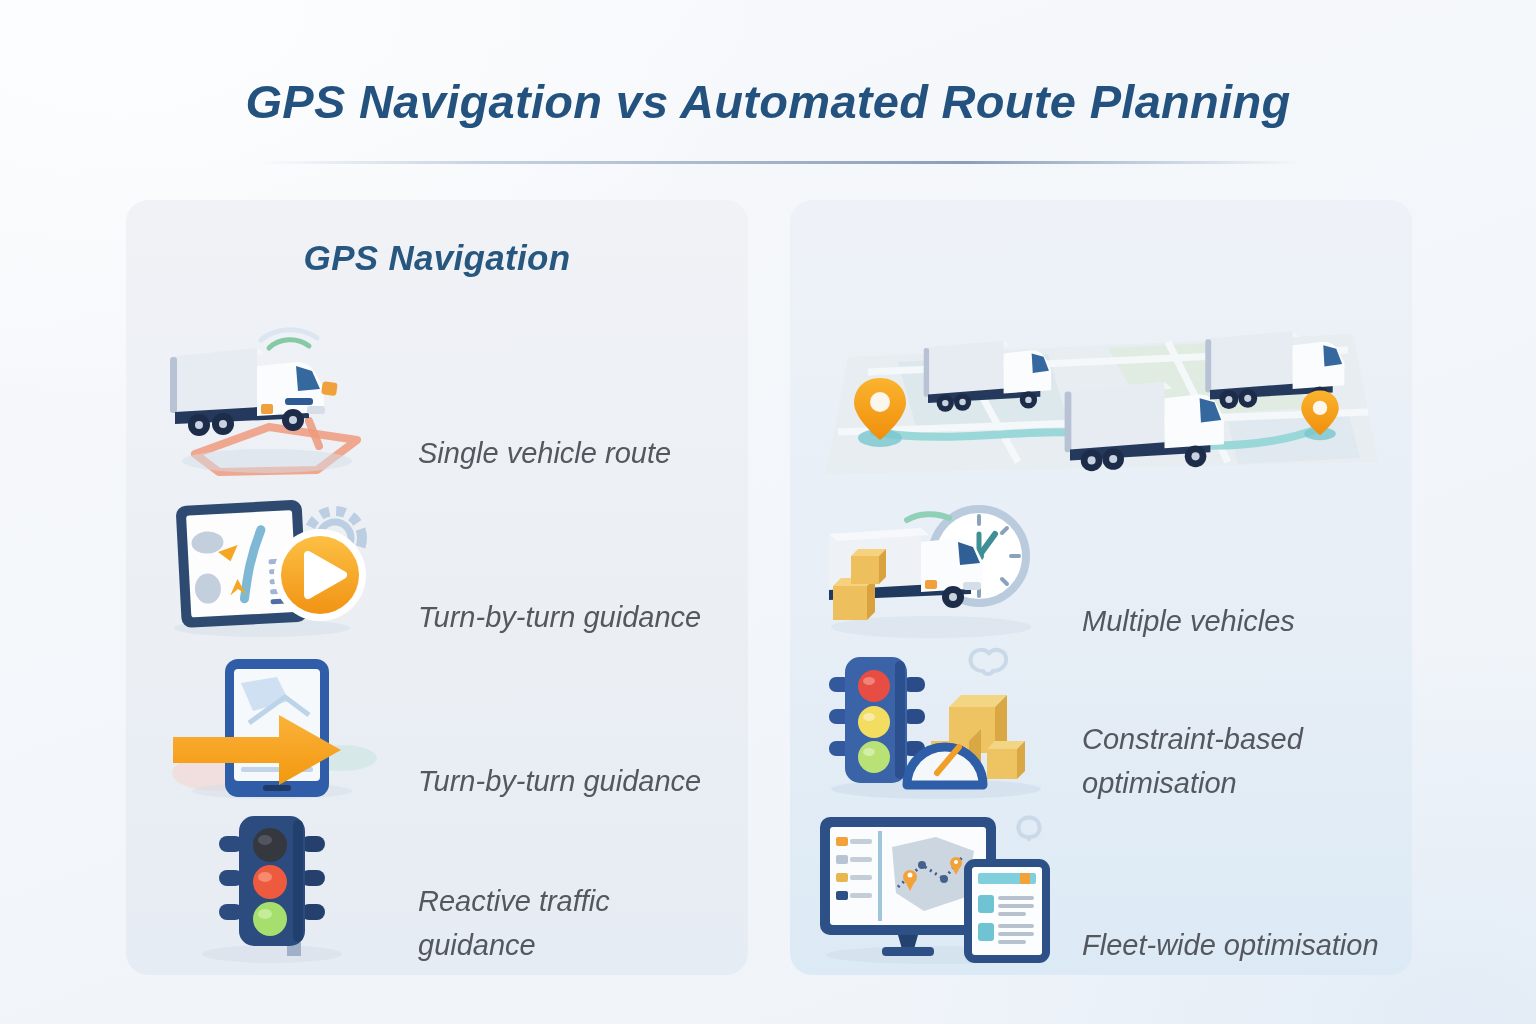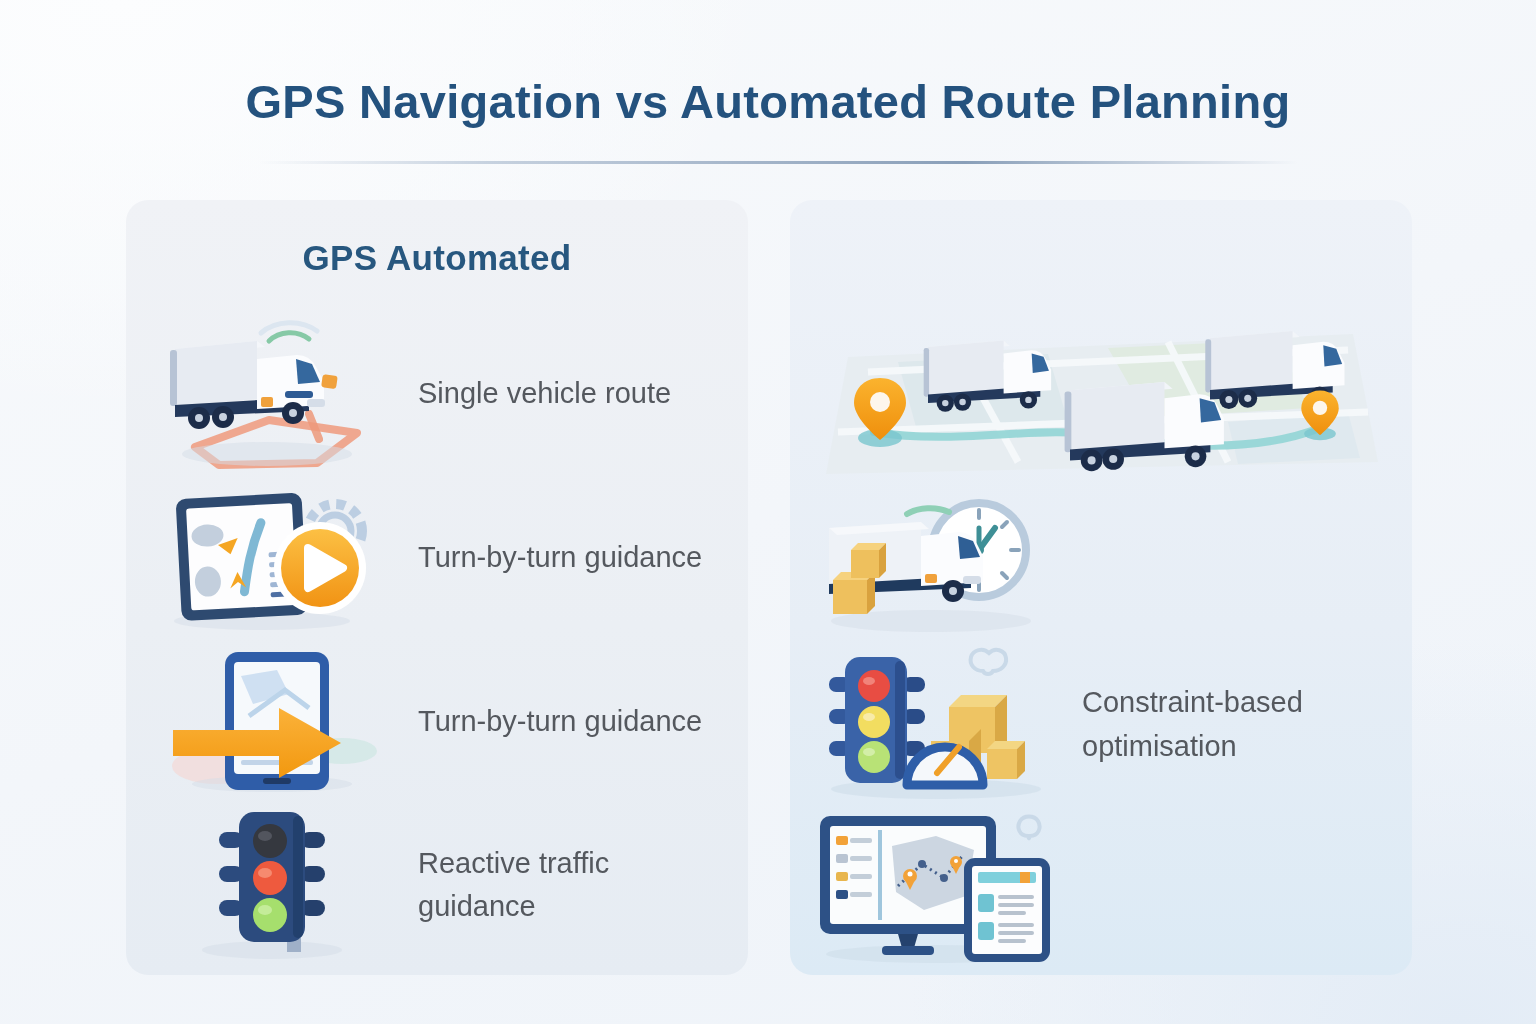--- a/index.html
+++ b/index.html
@@ -3,20 +3,21 @@
 <meta charset="utf-8">
 <style>
   html,body{margin:0;padding:0;background:#eef2f8;}
   .page{
     position:relative;width:1536px;height:1024px;overflow:hidden;
     font-family:"Liberation Sans", sans-serif;
     background:
       radial-gradient(1100px 700px at 8% 0%, #fcfdfe 0%, rgba(252,253,254,0) 60%),
       radial-gradient(1000px 700px at 95% 100%, #e3ecf6 0%, rgba(227,236,246,0) 55%),
       linear-gradient(160deg,#f8fafc 0%,#f3f6fa 50%,#eef3f9 100%);
+    font-style: italic;
   }
   .page-title{
     position:absolute;top:74px;left:0;width:100%;margin:0;
     text-align:center;font-size:47px;font-weight:bold;color:#24527e;
     letter-spacing:.3px;
   }
   .title-divider{
     position:absolute;top:161px;left:258px;width:1040px;height:3px;border-radius:2px;
     background:linear-gradient(90deg,rgba(150,170,195,0) 0%,rgba(150,170,195,.5) 22%,rgba(118,143,173,.85) 68%,rgba(118,143,173,0) 100%);
   }
@@ -27,37 +28,37 @@
   }
   .panel-right{
     left:790px;
     background:linear-gradient(180deg,#eef2f8 0%,#e7eef6 55%,#dceaf5 100%);
   }
   .panel-title{
     margin:0;padding-top:38px;text-align:center;
     font-size:35px;font-weight:bold;color:#27577f;letter-spacing:.3px;
   }
   .rows{position:absolute;top:112px;bottom:8px;left:0;right:0;display:flex;flex-direction:column;}
-  .row{flex:1;display:flex;align-items:center;}
+  .row{flex:1;display:flex;align-items:flex-end;}
   .icon-cell{width:292px;display:flex;justify-content:center;align-items:center;}
   .label{
     width:300px;font-size:29px;line-height:1.5;color:#54585e;
   }
   .banner-row{flex:1;display:flex;align-items:center;justify-content:center;}
 </style>
 </head>
 <body>
 
 <div class="page">
 
   <h1 class="page-title">GPS Navigation vs Automated Route Planning</h1>
   <div class="title-divider"></div>
 
   <div class="panel panel-left">
-    <h2 class="panel-title">GPS Automated</h2>
+    <h2 class="panel-title">GPS Navigation</h2>
     <div class="rows">
 
       <div class="row">
         <div class="icon-cell">
           <svg width="230" height="150" viewBox="0 0 230 150">
             <path d="M62,146 L38,128 L112,101 L200,114 L160,144 Z" fill="none" stroke="#ee9a7c" stroke-width="8" stroke-linejoin="round" opacity="0.85"></path>
             <path d="M152,95 L162,120" stroke="#ee9a7c" stroke-width="8" stroke-linecap="round" opacity="0.85"></path>
             <ellipse cx="110" cy="135" rx="85" ry="12" fill="#d6dee8" opacity="0.5"></ellipse>
             <polygon points="18,30 100,22 108,28 26,36" fill="#f4f6fa"></polygon>
             <polygon points="18,30 100,22 100,80 18,88" fill="#e7ebf2"></polygon>
@@ -266,20 +267,21 @@
             <g>
               <rect x="22" y="92" width="34" height="34" fill="#eec05d"></rect>
                 <polygon points="22,92 30,84 64,84 56,92" fill="#f6d27e"></polygon>
                 <polygon points="56,92 64,84 64,118 56,126" fill="#d9a23e"></polygon>
               <rect x="40" y="62" width="28" height="28" fill="#eec05d"></rect>
                 <polygon points="40,62 47,55 75,55 68,62" fill="#f6d27e"></polygon>
                 <polygon points="68,62 75,55 75,83 68,90" fill="#d9a23e"></polygon>
             </g>
           </svg>
         </div>
+        <div class="label">Multiple vehicles</div>
       </div>
 
       <div class="row">
         <div class="icon-cell">
           <svg width="250" height="160" viewBox="0 0 250 160">
             <ellipse cx="125" cy="144" rx="105" ry="10" fill="#cfdeea" opacity="0.6"></ellipse>
             <path d="M172,26 C164,26 158,20 160,12 C162,5 172,2 178,8 C184,2 194,5 195,13 C196,20 190,26 182,26 C180,30 174,30 172,26 Z" fill="none" stroke="#c9d9e8" stroke-width="4"></path>
             <g>
               <rect x="138" y="62" width="46" height="46" fill="#eec463"></rect>
                 <polygon points="138,62 150,50 196,50 184,62" fill="#f3d683"></polygon>
@@ -366,18 +368,19 @@
                 </g>
               <rect x="172" y="116" width="16" height="18" rx="3" fill="#6fc3d2"></rect>
               <g fill="#b7c2ce">
                   <rect x="192" y="117" width="36" height="4" rx="2"></rect>
                   <rect x="192" y="125" width="36" height="4" rx="2"></rect>
                   <rect x="192" y="133" width="28" height="4" rx="2"></rect>
                 </g>
             </g>
           </svg>
         </div>
+        <div class="label">Fleet-wide optimisation</div>
       </div>
 
     </div>
   </div>
 
 </div>
 
 </body></html>

